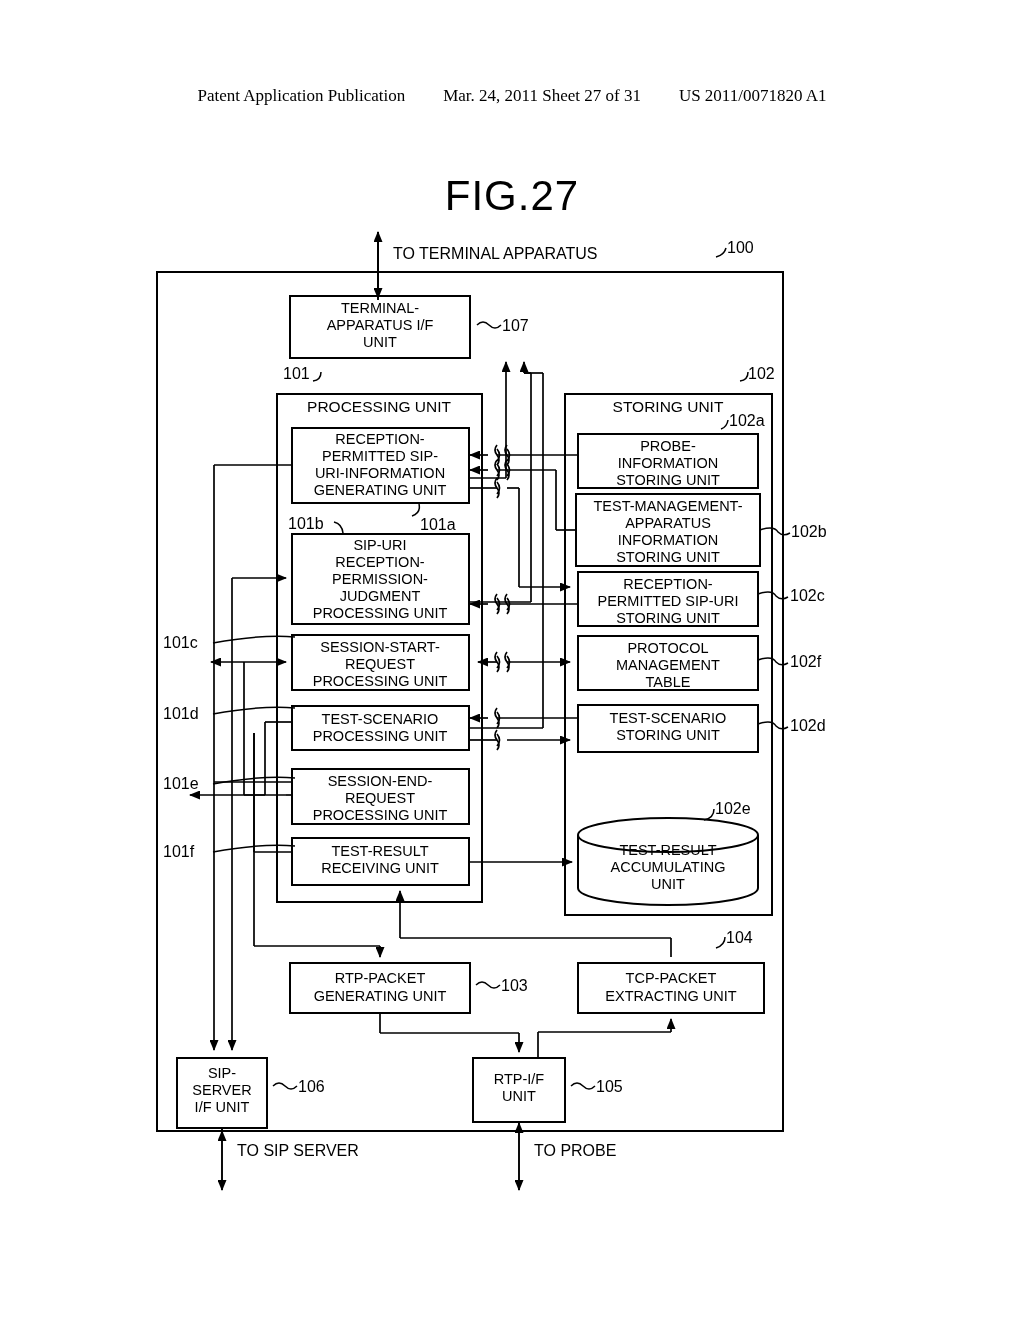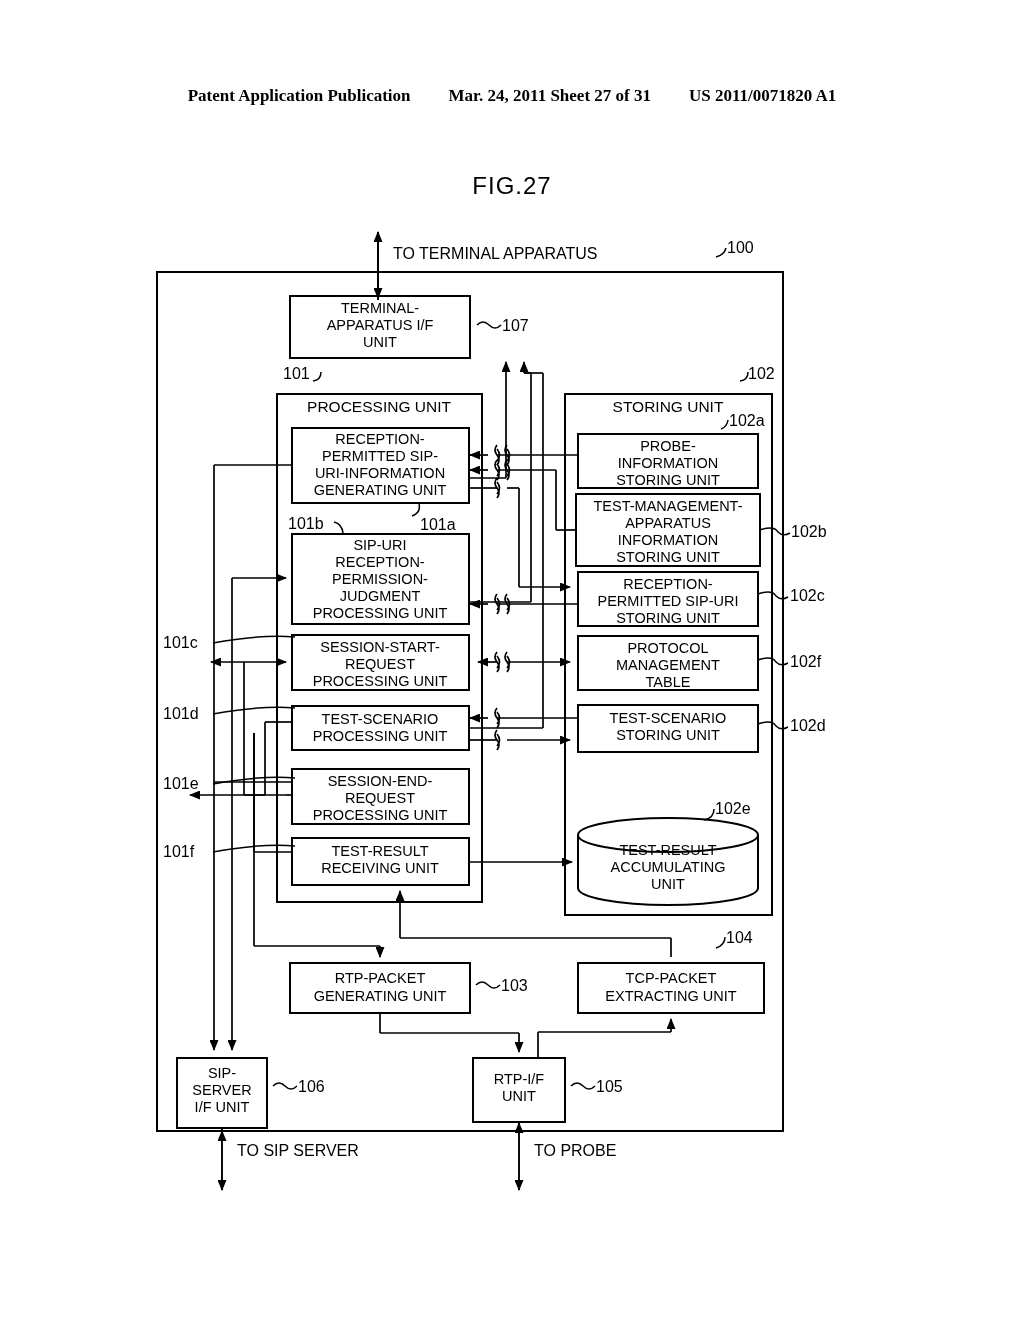--- a/index.html
+++ b/index.html
@@ -1,26 +1,26 @@
 <!DOCTYPE html>
 <html><head>
 <meta charset="utf-8">
 <style>
   html,body{margin:0;padding:0;background:#ffffff;}
   body{width:1024px;height:1320px;font-family:"Liberation Sans",sans-serif;color:#000;}
   #page{position:relative;width:1024px;height:1320px;overflow:hidden;background:#fff;}
 
   .hdr{position:absolute;top:86px;left:0;width:1024px;text-align:center;
-       font-family:"Liberation Serif",serif;font-weight:bold;font-size:17px;letter-spacing:0px;}
+       font-family:"Liberation Serif",serif;font-weight:normal;font-size:17px;letter-spacing:0px;}
   .hdr span{display:inline-block;vertical-align:baseline;}
   .hdr .g1{margin-right:38px;}
   .hdr .g2{margin-right:38px;}
 
   .figtitle{position:absolute;top:172px;left:0;width:1024px;text-align:center;
-            font-size:24px;letter-spacing:1px;}
+            font-size:42px;letter-spacing:1px;}
 
   svg{position:absolute;top:0;left:0;}
   svg text{font-family:"Liberation Sans",sans-serif;fill:#000;}
   .bt{font-size:14.5px;text-anchor:middle;}
   .rt{font-size:16px;text-anchor:start;}
   .ht{font-size:15.5px;text-anchor:middle;}
   .box{fill:none;stroke:#000;stroke-width:2;}
   .ln{stroke:#000;stroke-width:1.7;fill:none;}
   .lnw{stroke:#000;stroke-width:1.9;fill:none;}
   .lead{stroke:#000;stroke-width:1.5;fill:none;}

